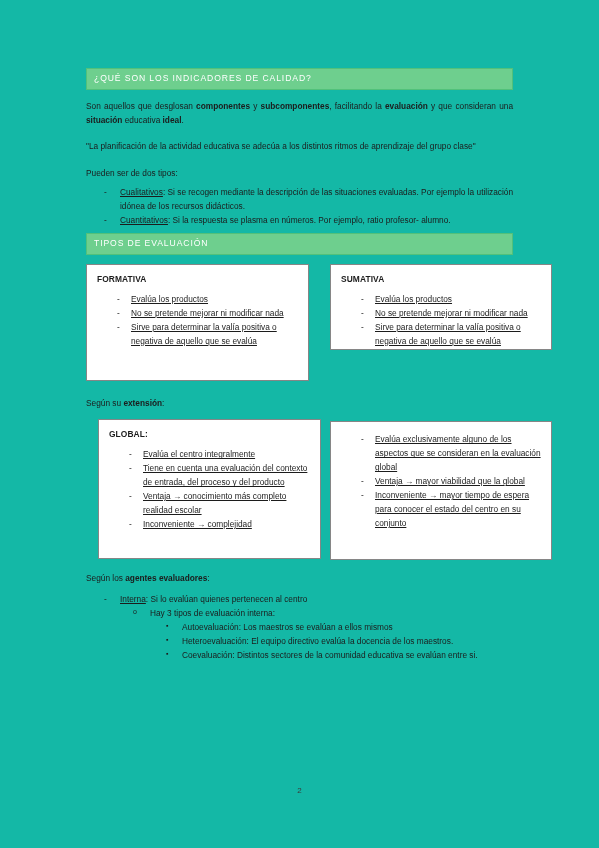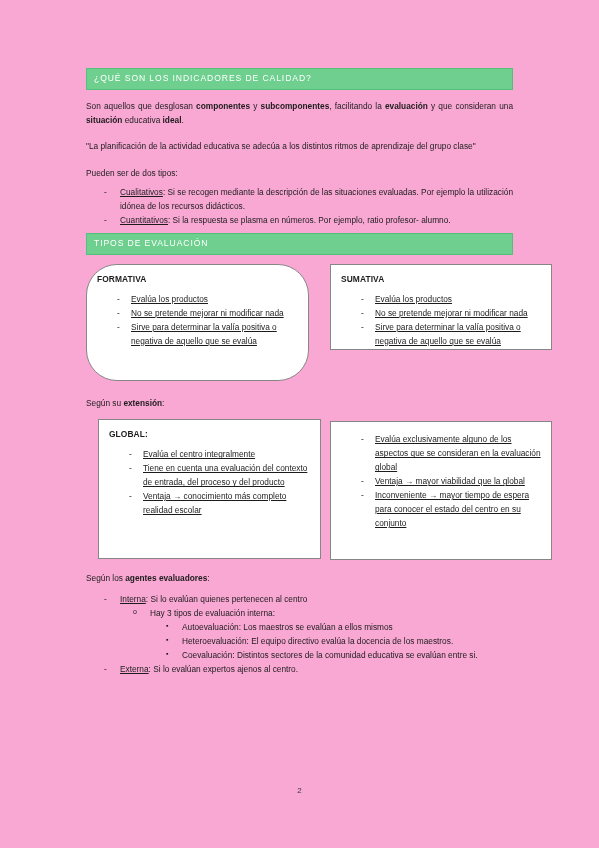--- a/index.html
+++ b/index.html
@@ -13,21 +13,21 @@
     height: 848px;
     position: relative;
     font-family: "Liberation Sans", sans-serif;
     color: #1c1c1c;
     overflow: hidden;
   }
 
   .page {
     position: absolute;
     inset: 0;
-    background: #f9a8d4;
+    background: #14b8a6;
   }
 
   .content {
     position: absolute;
     left: 86px;
     top: 68px;
     width: 427px;
   }
 
   
@@ -188,21 +188,21 @@
     <ul class="dash-list">
       <li><span class="u">Cualitativos</span><span>: Si se recogen mediante la descripción de las situaciones evaluadas. Por ejemplo la utilización idónea de los recursos didácticos.</span></li>
       <li><span class="u">Cuantitativos</span><span>: Si la respuesta se plasma en números. Por ejemplo, ratio profesor- alumno.</span></li>
     </ul>
 
     <div class="section-bar" style="margin-top:5px;">TIPOS DE EVALUACIÓN</div>
 
 
     <div class="box-row" style="height:128px; margin-top:9px;">
 
-      <div class="tbox" style="left:0px; top:0px; width:223px; height:117px;border-radius:31px;">
+      <div class="tbox" style="left:0px; top:0px; width:223px; height:117px;">
         <div class="tbox-title">FORMATIVA</div>
         <ul>
           <li>Evalúa los productos</li>
           <li>No se pretende mejorar ni modificar nada</li>
           <li>Sirve para determinar la valía positiva o negativa de aquello que se evalúa</li>
         </ul>
       </div>
 
       <div class="tbox" style="left:244px; top:0px; width:222px; height:86px;">
         <div class="tbox-title">SUMATIVA</div>
@@ -217,20 +217,21 @@
     <p class="para lead" style="margin-top:5px;"><span>Según su </span><b>extensión</b><span>:</span></p>
 
     <div class="box-row" style="height:150px; margin-top:9px;">
 
       <div class="tbox" style="left:12px; top:0px; width:223px; height:140px;">
         <div class="tbox-title">GLOBAL:</div>
         <ul>
           <li>Evalúa el centro integralmente</li>
           <li>Tiene en cuenta una evaluación del contexto de entrada, del proceso y del producto</li>
           <li>Ventaja → conocimiento más completo realidad escolar</li>
+          <li>Inconveniente → complejidad</li>
         </ul>
       </div>
 
       <div class="tbox" style="left:244px; top:2px; width:222px; height:139px;">
         <ul style="margin-top:11px;">
           <li>Evalúa exclusivamente alguno de los aspectos que se consideran en la evaluación global</li>
           <li>Ventaja → mayor viabilidad que la global</li>
           <li>Inconveniente → mayor tiempo de espera para conocer el estado del centro en su conjunto</li>
         </ul>
       </div>
@@ -243,19 +244,18 @@
         <ul class="lvl2">
           <li><span>Hay 3 tipos de evaluación interna:</span>
             <ul class="lvl3">
               <li>Autoevaluación: Los maestros se evalúan a ellos mismos</li>
               <li>Heteroevaluación: El equipo directivo evalúa la docencia de los maestros.</li>
               <li>Coevaluación: Distintos sectores de la comunidad educativa se evalúan entre si.</li>
             </ul>
           </li>
         </ul>
       </li>
-      <li><span class="u">Externa</span><span>: Si lo evalúan expertos ajenos al centro.</span></li>
     </ul>
 
   </div>
 
   <div class="page-number">2</div>
 </div>
 
 </body></html>

